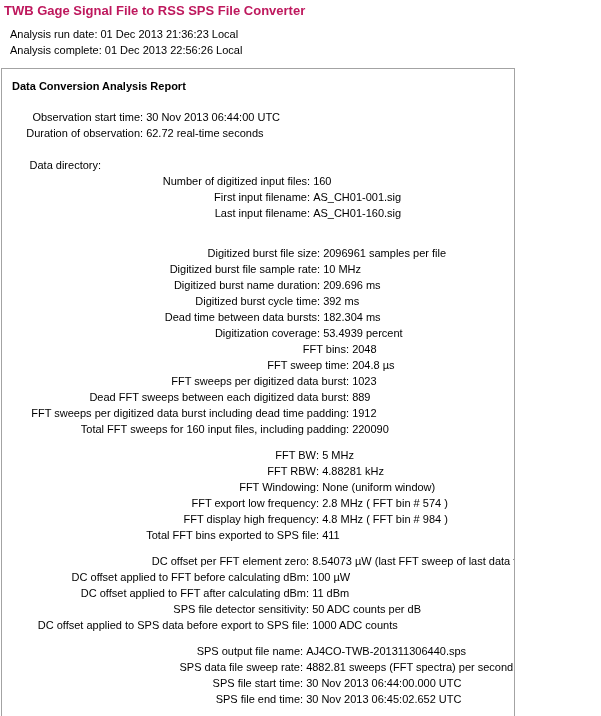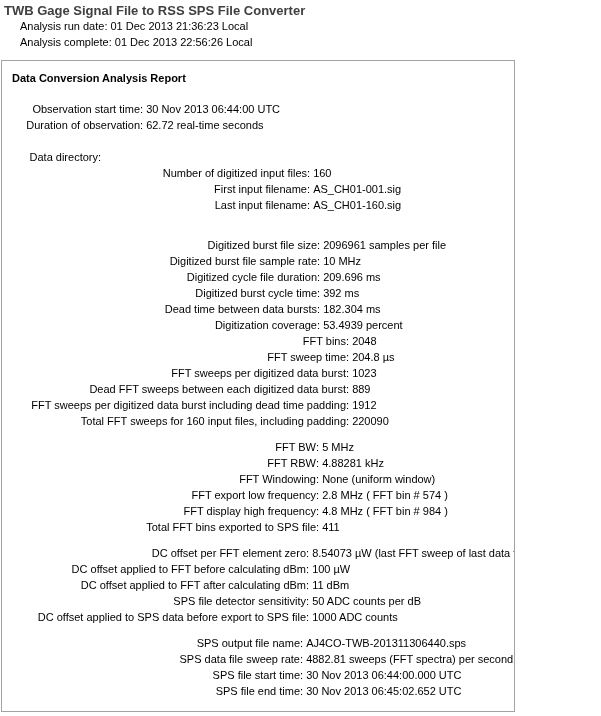--- a/index.html
+++ b/index.html
@@ -6,28 +6,28 @@
   html, body { margin: 0; padding: 0; }
   body {
     width: 601px; height: 716px;
     background: #ffffff;
     color: #000000;
     font-family: "Liberation Sans", "DejaVu Sans", sans-serif;
     font-size: 11px;
     overflow: hidden;
   }
   .app-title {
-    margin: 3px 0 0 4px;
+    margin: 3px 0 8px 4px;
     font-size: 13px;
     font-weight: bold;
-    color: #404040;
+    color: #be185d;
     line-height: 15px;
     white-space: pre;
   }
-  .meta { margin-left: 20px; line-height: 16px; white-space: pre; }
+  .meta { margin-left: 10px; line-height: 16px; white-space: pre; }
   .meta:first-of-type { margin-top: 4px; }
 
   .report-box {
     margin: 10px 0 0 1px;
     width: 514px;
     height: 652px;
     border: 1px solid #a3a3a3;
     background: #ffffff;
     overflow: hidden;
   }
@@ -92,21 +92,21 @@
   </div>
 
   <div class="group g3">
     <div class="line">
       <span class="lbl">Digitized burst file size</span><span class="sep">: </span><span class="val">2096961 samples per file</span>
     </div>
     <div class="line">
       <span class="lbl">Digitized burst file sample rate</span><span class="sep">: </span><span class="val">10 MHz</span>
     </div>
     <div class="line">
-      <span class="lbl">Digitized cycle file duration</span><span class="sep">: </span><span class="val">209.696 ms</span>
+      <span class="lbl">Digitized burst name duration</span><span class="sep">: </span><span class="val">209.696 ms</span>
     </div>
     <div class="line">
       <span class="lbl">Digitized burst cycle time</span><span class="sep">: </span><span class="val">392 ms</span>
     </div>
     <div class="line">
       <span class="lbl">Dead time between data bursts</span><span class="sep">: </span><span class="val">182.304 ms</span>
     </div>
     <div class="line">
       <span class="lbl">Digitization coverage</span><span class="sep">: </span><span class="val">53.4939 percent</span>
     </div>

